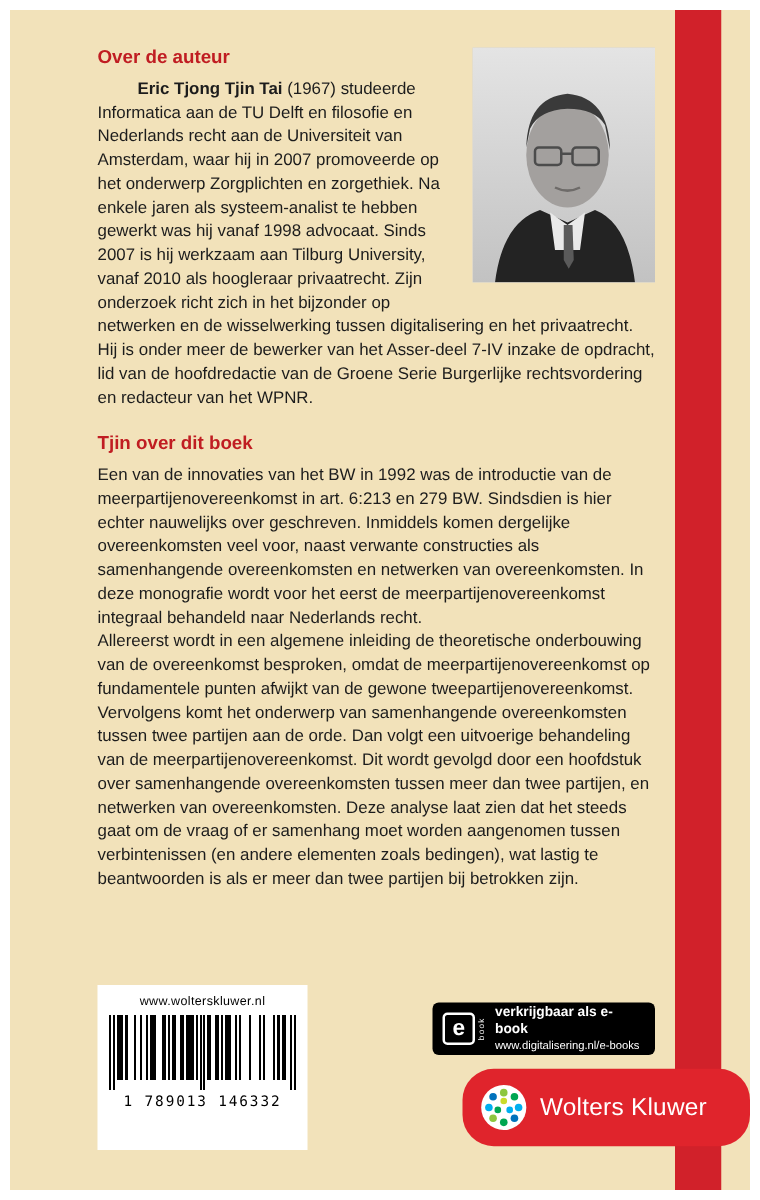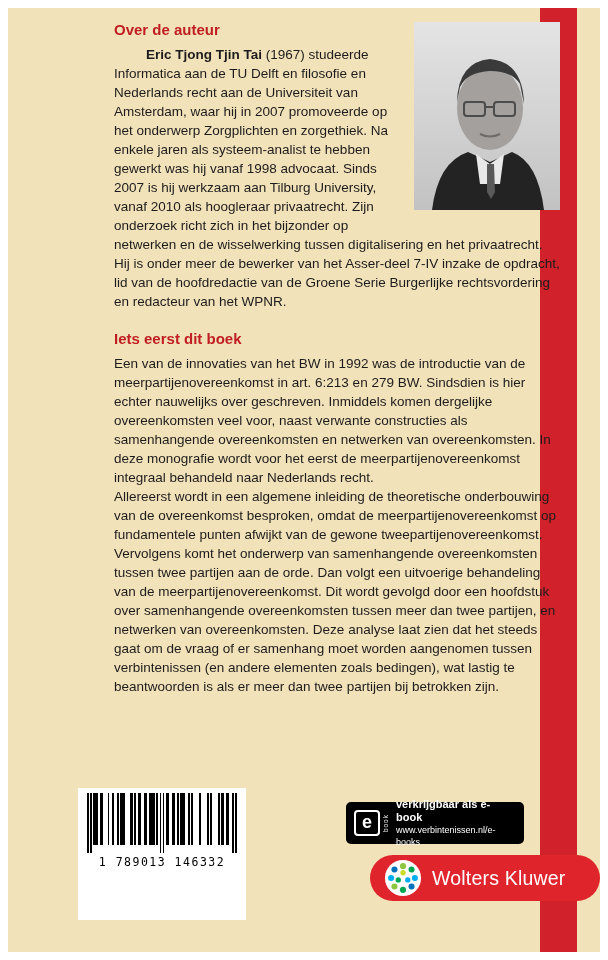--- a/index.html
+++ b/index.html
@@ -17,23 +17,23 @@
     background: var(--cream, #f2e2ba);
     overflow: hidden;
   }
   .stripe {
     position: absolute; top: 0; right: 23px;
     width: 37px; height: 100%;
     background: var(--stripe_red, #d1212a);
   }
 
   .content {
-    position: absolute; left: 70px; top: 12px; width: 446px;
+    position: absolute; left: 70px; top: 28px; width: 446px;
     color: var(--text, #1c1c1c);
-    font-size: 13.5px; line-height: 19px; margin-left: 36px;
+    font-size: 13.5px; line-height: 19px;
   }
   .red-heading {
     margin: 0 0 6px 0;
     font-size: 15px; font-weight: bold;
     color: var(--heading_red, #c01d22);
   }
   .book-heading { margin-top: 18px; }
   p.body-text { margin: 0; }
   .b { font-weight: bold; padding-left: 32px; }
   .i { }
@@ -81,21 +81,21 @@
   }
   .ebook-icon .bookword {
     writing-mode: vertical-rl; transform: rotate(180deg);
     font-size: 6.5px; letter-spacing: 1px; margin-left: 2px;
   }
   .ebook-text .l1 { font-size: 11px; font-weight: bold; line-height: 13px; }
   .ebook-text .l2 { font-size: 9px; line-height: 12px; }
 
   .wk-box {
     position: absolute; right: 0; top: 847px;
-    width: 230px; height: 46px;
+    width: 230px; height: 62px;
     background: var(--logo_red, #e0242c);
     display: flex; align-items: center;
     box-sizing: border-box;
     padding-left: 14px;
     border-radius: 25px;
   }
   .wk-emblem { flex: 0 0 auto; }
   .wk-name {
     margin-left: 10px;
     color: #ffffff;
@@ -130,26 +130,27 @@
           <rect x="50" y="80" width="21" height="14" rx="3" fill="none" stroke="#4c4c4c" stroke-width="2"></rect>
           <rect x="80" y="80" width="21" height="14" rx="3" fill="none" stroke="#4c4c4c" stroke-width="2"></rect>
           <line x1="71" y1="85" x2="80" y2="85" stroke="#4c4c4c" stroke-width="2"></line>
           <path d="M66,112 Q76,117 86,112" fill="none" stroke="#6e6b69" stroke-width="2"></path>
         </svg>
       </div>
 
       <h2 class="red-heading">Over de auteur</h2>
       <p class="body-text"><span class="b">Eric Tjong Tjin Tai</span><span> (1967) studeerde Informatica aan de TU Delft en filosofie en Nederlands recht aan de Universiteit van Amsterdam, waar hij in 2007 promoveerde op het onderwerp </span><span class="i">Zorgplichten en zorgethiek</span><span>. Na enkele jaren als systeem-analist te hebben gewerkt was hij vanaf 1998 advocaat. Sinds 2007 is hij werkzaam aan Tilburg University, vanaf 2010 als hoogleraar privaatrecht. Zijn onderzoek richt zich in het bijzonder op netwerken en de wisselwerking tussen digitalisering en het privaatrecht. Hij is onder meer de bewerker van het </span><span class="i">Asser-deel 7-IV</span><span> inzake de opdracht, lid van de hoofdredactie van de </span><span class="i">Groene Serie Burgerlijke rechtsvordering</span><span> en redacteur van het </span><span class="i">WPNR</span><span>.</span></p>
 
-      <h2 class="red-heading book-heading">Iets eerst dit boek</h2>
+      <h2 class="red-heading book-heading">Tjin over dit boek</h2>
       <p class="body-text">Een van de innovaties van het BW in 1992 was de introductie van de meerpartijenovereenkomst in art. 6:213 en 279 BW. Sindsdien is hier echter nauwelijks over geschreven. Inmiddels komen dergelijke overeenkomsten veel voor, naast verwante constructies als samenhangende overeenkomsten en netwerken van overeenkomsten. In deze monografie wordt voor het eerst de meerpartijenovereenkomst integraal behandeld naar Nederlands recht.</p>
       <p class="body-text">Allereerst wordt in een algemene inleiding de theoretische onderbouwing van de overeenkomst besproken, omdat de meerpartijenovereenkomst op fundamentele punten afwijkt van de gewone tweepartijenovereenkomst. Vervolgens komt het onderwerp van samenhangende overeenkomsten tussen twee partijen aan de orde. Dan volgt een uitvoerige behandeling van de meerpartijenovereenkomst. Dit wordt gevolgd door een hoofdstuk over samenhangende overeenkomsten tussen meer dan twee partijen, en netwerken van overeenkomsten. Deze analyse laat zien dat het steeds gaat om de vraag of er samenhang moet worden aangenomen tussen verbintenissen (en andere elementen zoals bedingen), wat lastig te beantwoorden is als er meer dan twee partijen bij betrokken zijn.</p>
     </div>
 
     <div class="barcode-box">
+      <div class="barcode-url">www.wolterskluwer.nl</div>
       <svg id="barcode-svg" viewBox="0 0 95 60" width="150" height="60" preserveAspectRatio="none" shape-rendering="crispEdges">
           <rect x="0" y="0" width="1" height="60" fill="#000"></rect>
           <rect x="2" y="0" width="1" height="60" fill="#000"></rect>
           <rect x="4" y="0" width="1" height="52" fill="#000"></rect>
           <rect x="5" y="0" width="1" height="52" fill="#000"></rect>
           <rect x="6" y="0" width="1" height="52" fill="#000"></rect>
           <rect x="8" y="0" width="1" height="52" fill="#000"></rect>
           <rect x="9" y="0" width="1" height="52" fill="#000"></rect>
           <rect x="13" y="0" width="1" height="52" fill="#000"></rect>
           <rect x="16" y="0" width="1" height="52" fill="#000"></rect>
@@ -195,21 +196,21 @@
       <div class="barcode-number">1 789013 146332</div>
     </div>
 
     <div class="ebook-badge">
       <div class="ebook-icon">
         <span class="e">e</span>
         <span class="bookword">book</span>
       </div>
       <div class="ebook-text">
         <div class="l1">verkrijgbaar als e-book</div>
-        <div class="l2">www.verbintenissen.nl/e-books</div>
+        <div class="l2">www.digitalisering.nl/e-books</div>
       </div>
     </div>
 
     <div class="wk-box">
       <svg class="wk-emblem" viewBox="0 0 40 40" width="38" height="38">
         <circle cx="20" cy="20" r="19" fill="#ffffff"></circle>
         <circle cx="20" cy="7.5" r="3.2" fill="#8dc63f"></circle>
         <circle cx="29" cy="11" r="3.2" fill="#00a651"></circle>
         <circle cx="32.5" cy="20" r="3.2" fill="#00aeef"></circle>
         <circle cx="29" cy="29" r="3.2" fill="#0072bc"></circle>

